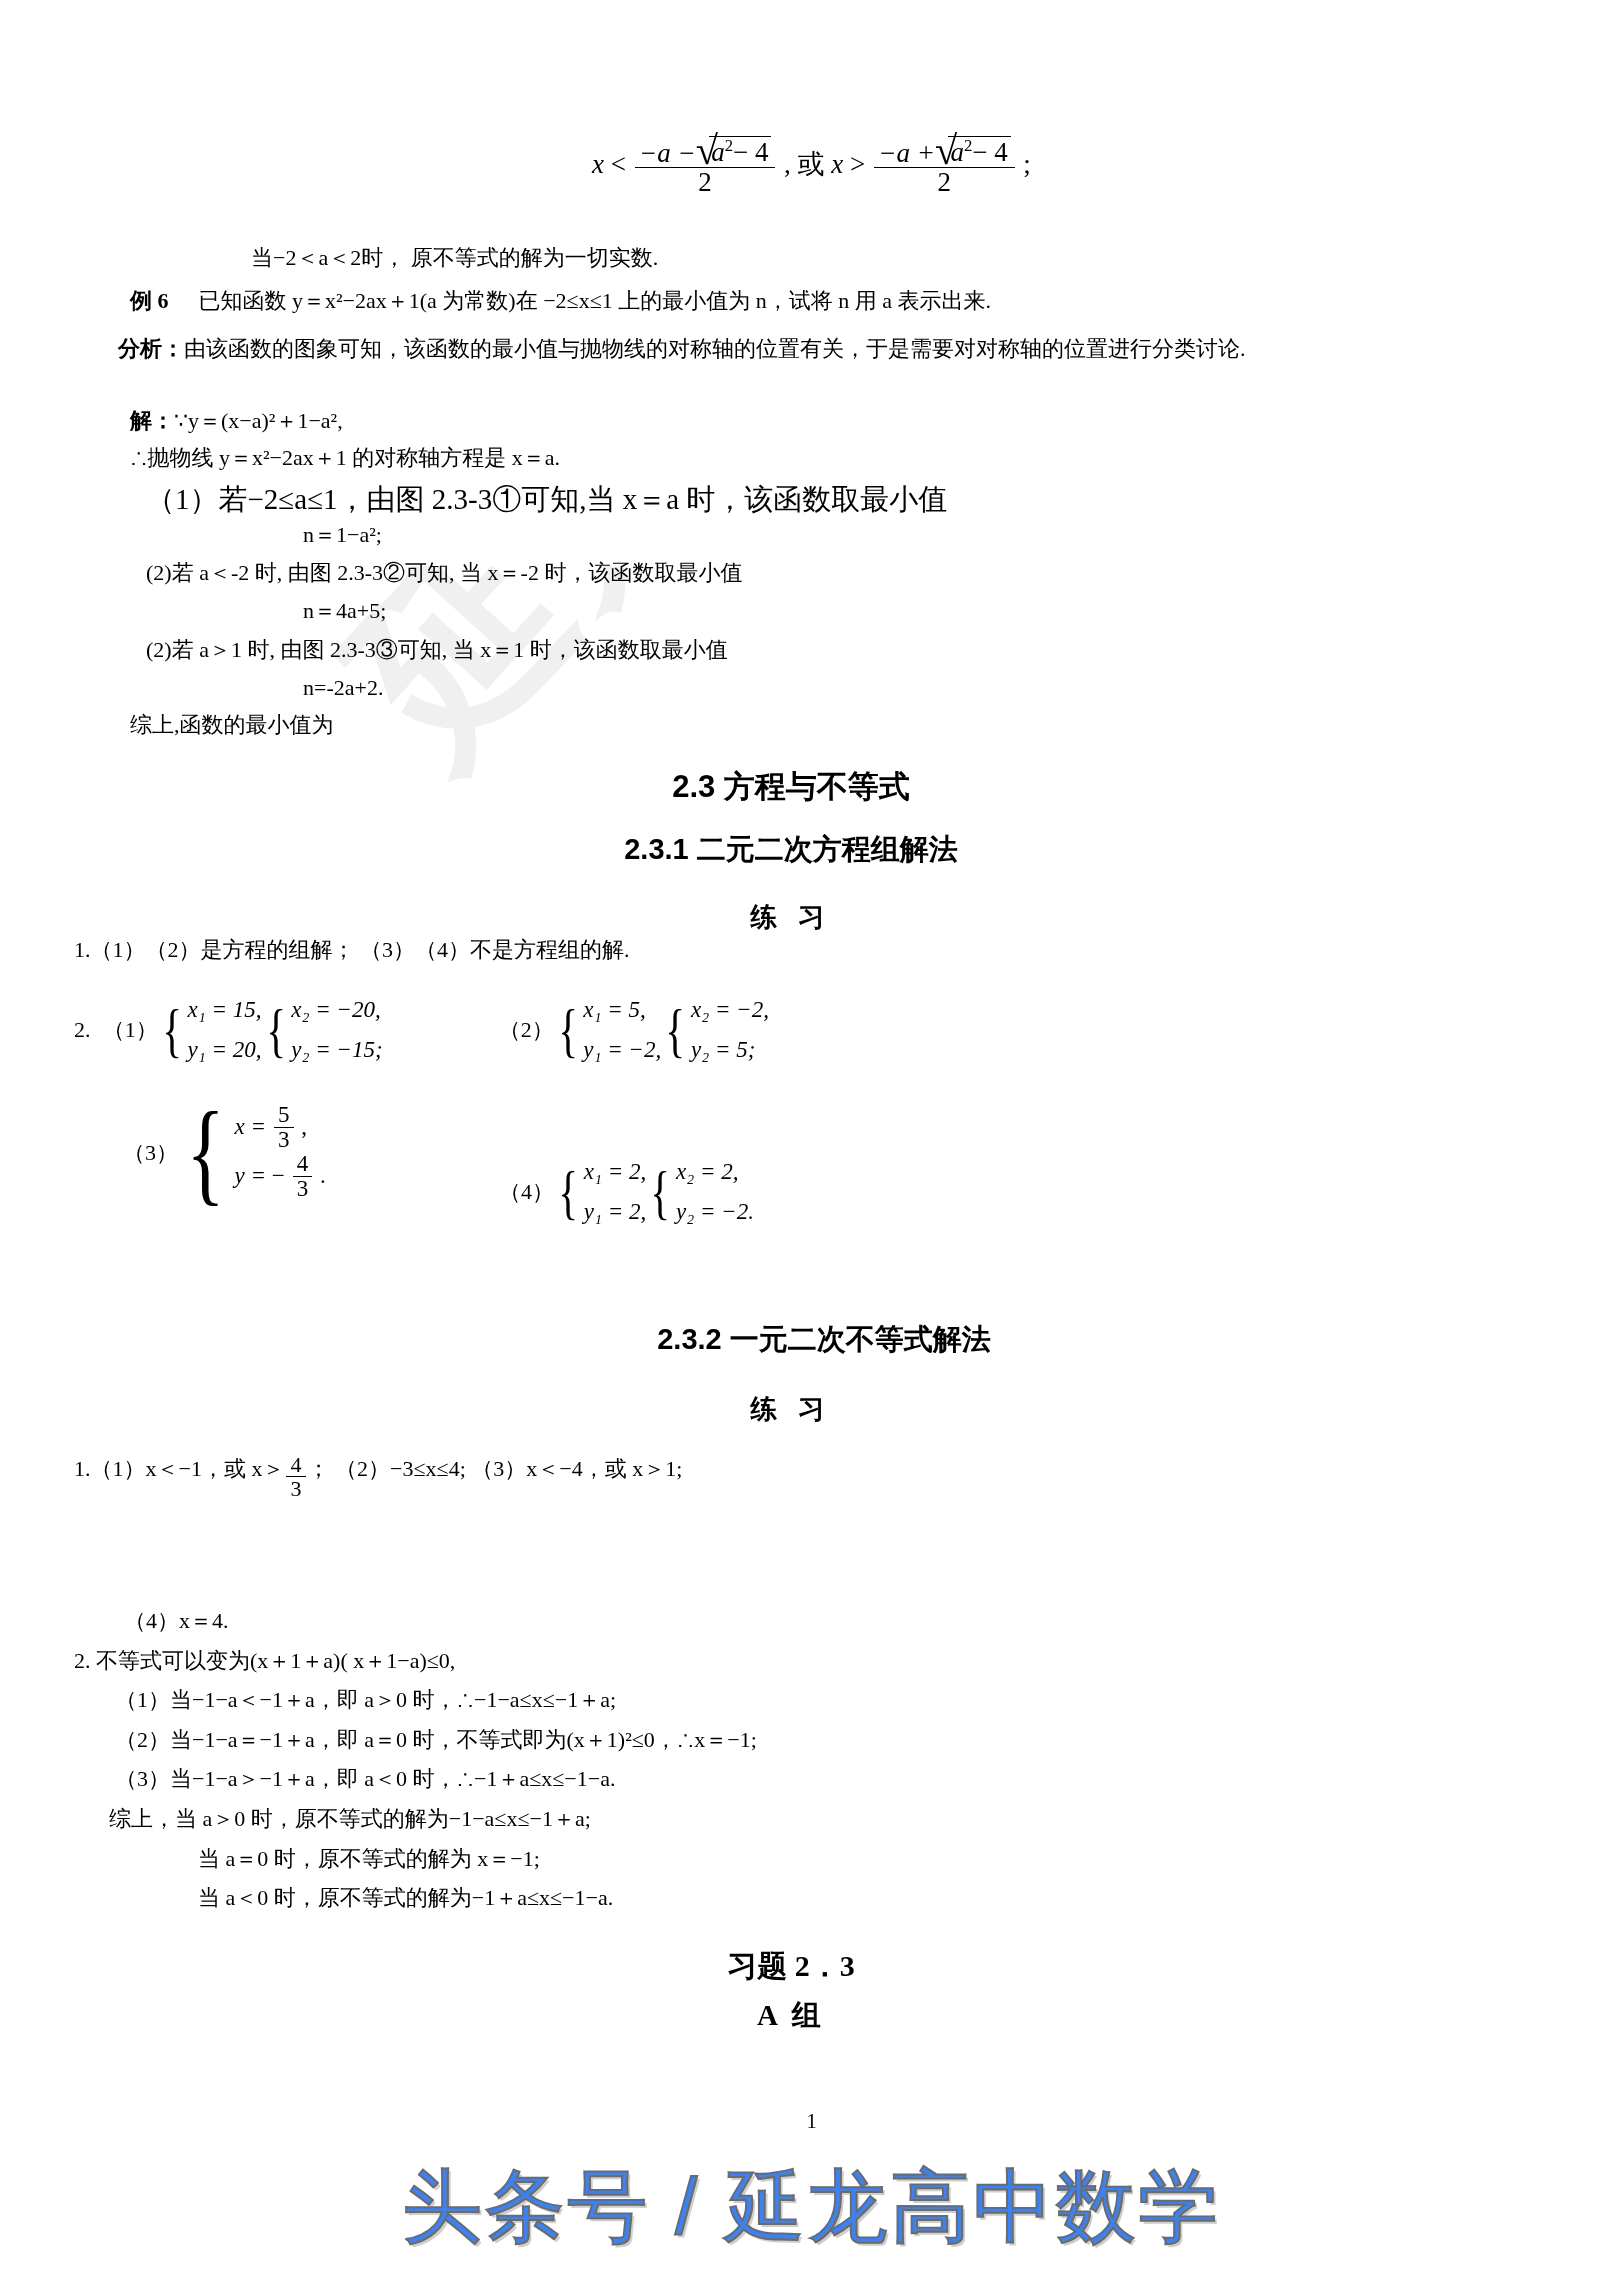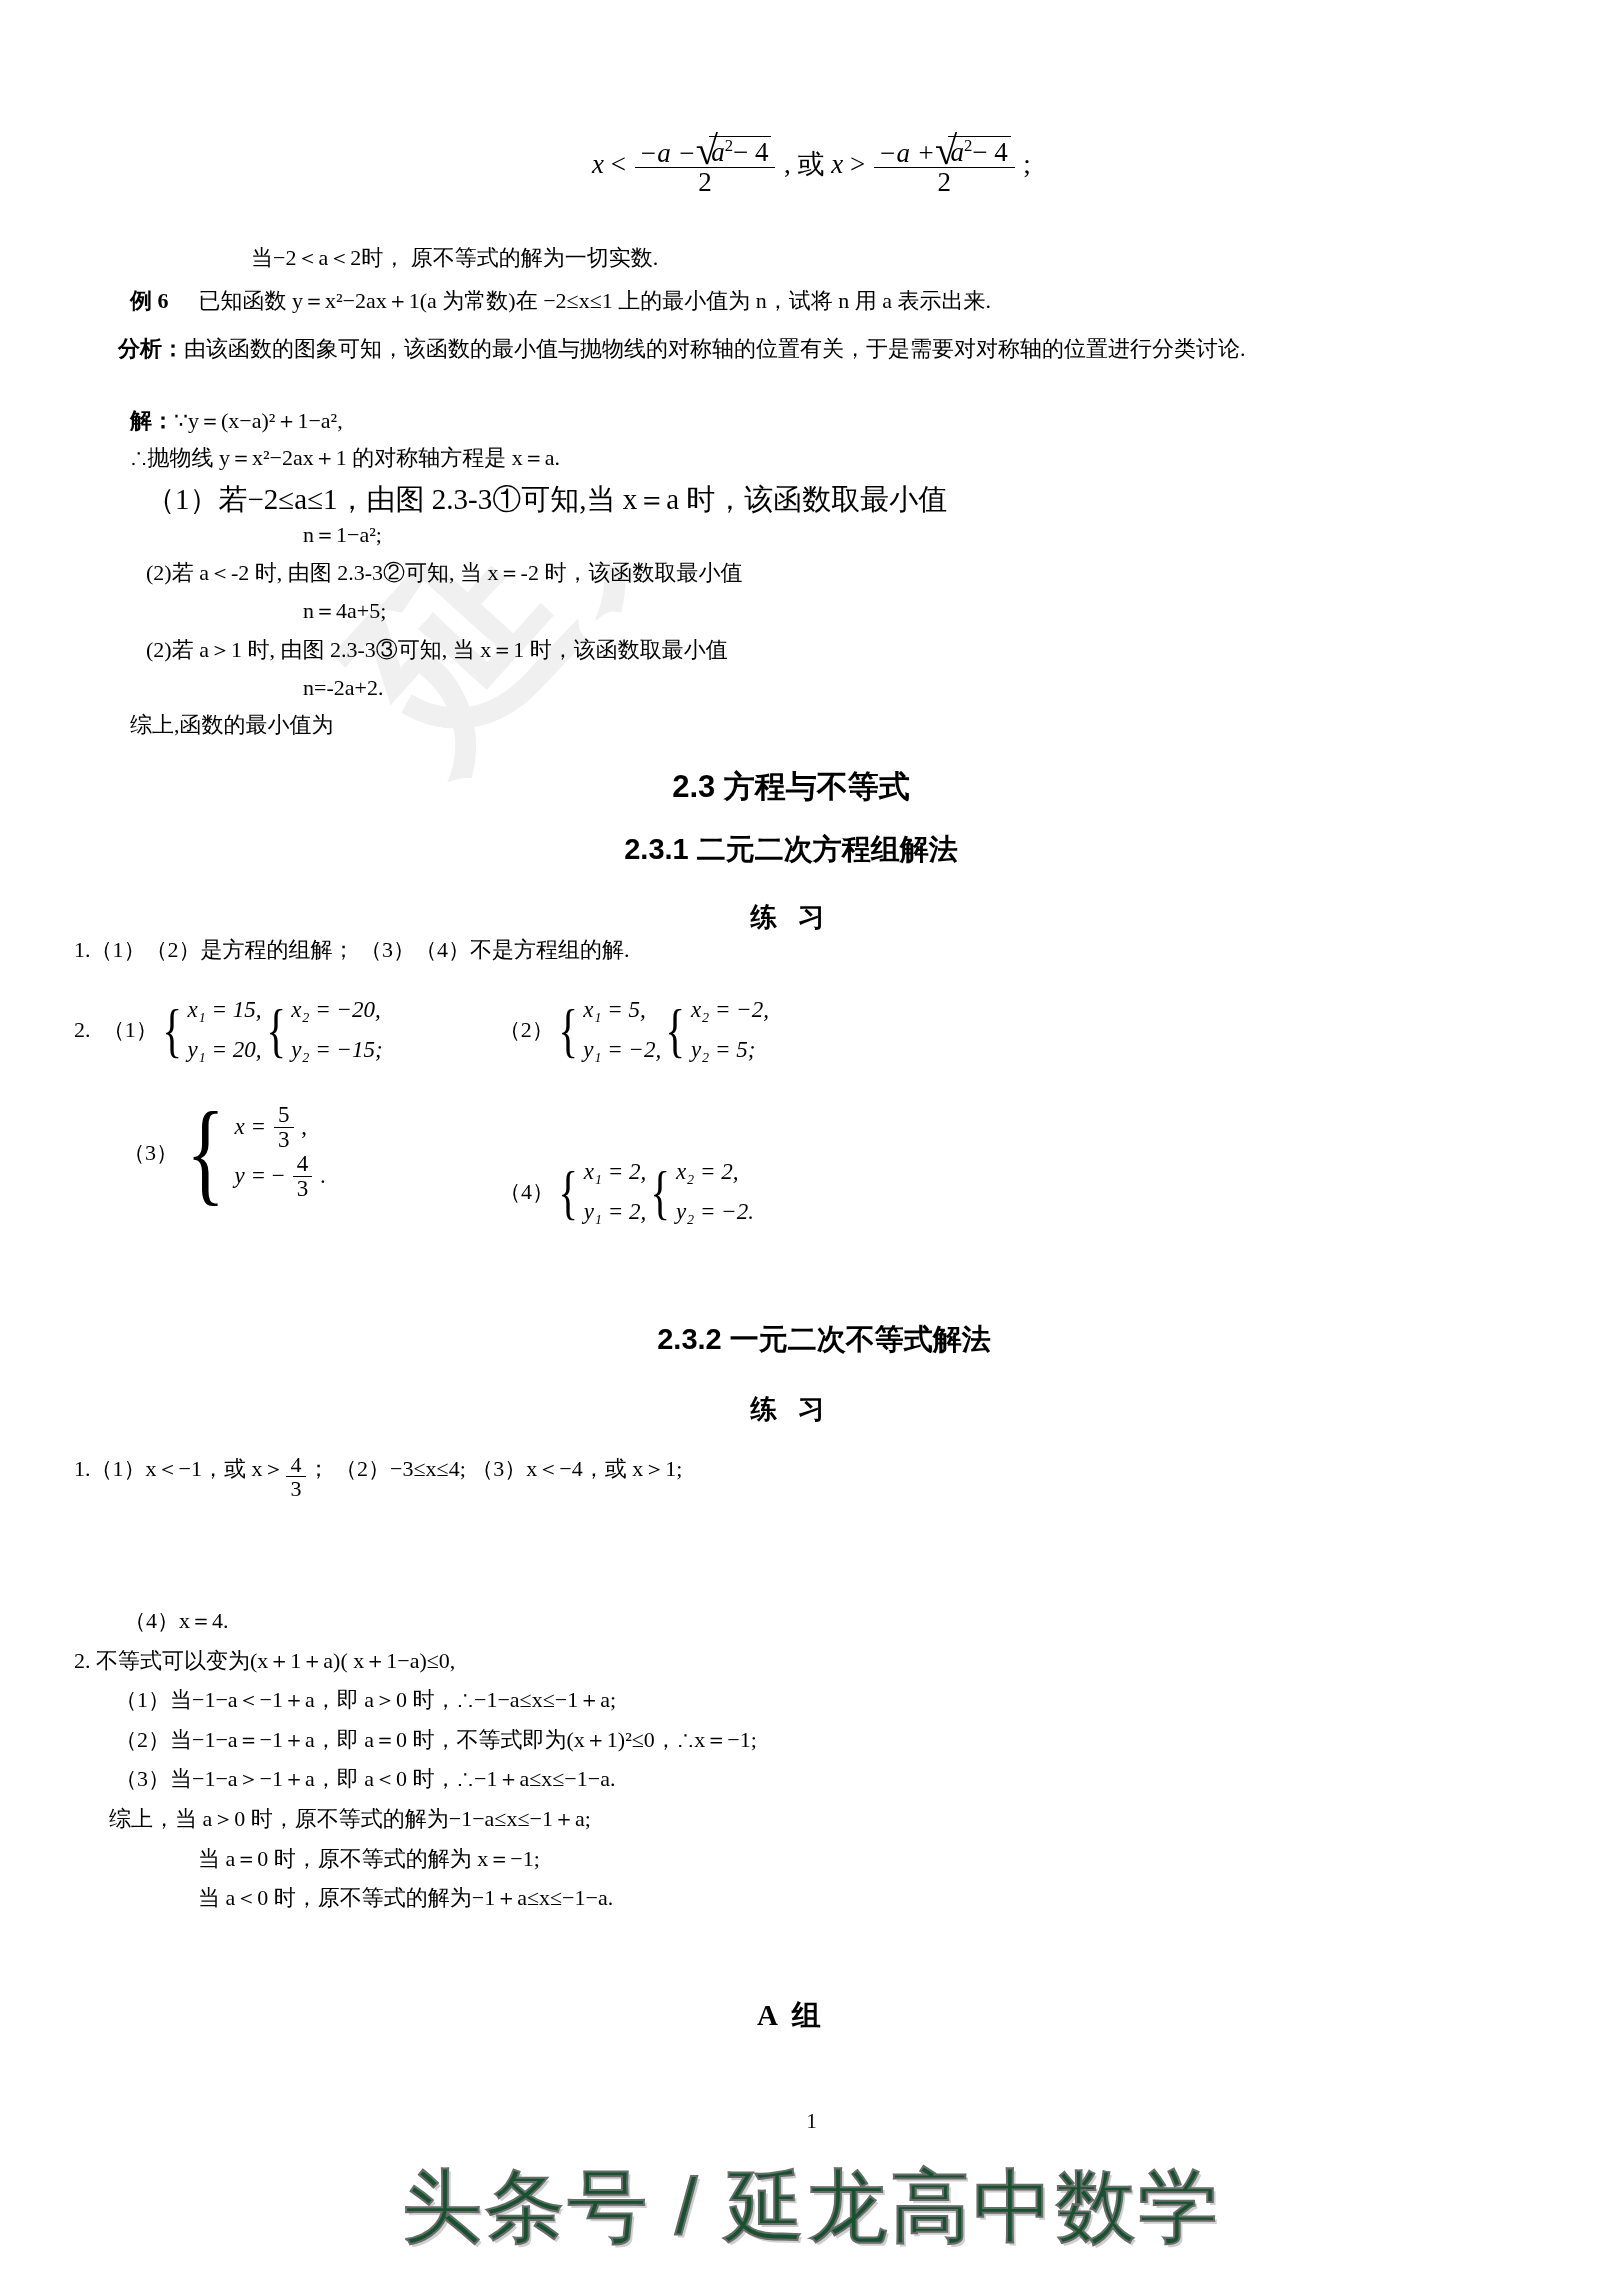--- a/index.html
+++ b/index.html
@@ -50,21 +50,21 @@
     text-align: center;
     pointer-events: none;
     z-index: 3;
   }
   #watermark-footer .wm-footer-text {
     display: inline-block;
     font-family: "Liberation Sans", "DejaVu Sans", sans-serif;
     font-size: 80px;
     font-weight: 400;
     letter-spacing: 2.7px;
-    color: #14532d;
+    color: #3b82f6;
     -webkit-text-stroke: 2px #6b6b6b;
     text-shadow: 2.7px 2.7px 0 #cfcfcf;
     white-space: nowrap;
   }
 
   
   #page {
     position: relative;
     z-index: 2;
     width: 1623px;
@@ -350,20 +350,21 @@
 
   <div class="abs body-line cn" style="left:74px;top:1650px;font-size:22px;">2. 不等式可以变为(x＋1＋a)( x＋1−a)≤0,</div>
   <div class="abs body-line cn" style="left:115px;top:1689px;font-size:22px;">（1）当−1−a＜−1＋a，即 a＞0 时，∴−1−a≤x≤−1＋a;</div>
   <div class="abs body-line cn" style="left:115px;top:1729px;font-size:22px;">（2）当−1−a＝−1＋a，即  a＝0 时，不等式即为(x＋1)²≤0，∴x＝−1;</div>
   <div class="abs body-line cn" style="left:115px;top:1768px;font-size:22px;">（3）当−1−a＞−1＋a，即 a＜0 时，∴−1＋a≤x≤−1−a.</div>
 
   <div class="abs body-line cn" style="left:109px;top:1808px;font-size:22px;">综上，当 a＞0 时，原不等式的解为−1−a≤x≤−1＋a;</div>
   <div class="abs body-line cn" style="left:198px;top:1848px;font-size:22px;">当 a＝0 时，原不等式的解为 x＝−1;</div>
   <div class="abs body-line cn" style="left:198px;top:1887px;font-size:22px;">当 a＜0 时，原不等式的解为−1＋a≤x≤−1−a.</div>
 
+  <div class="abs h-ex center-strip" style="top:1946px;">习题 2．3</div>
   <div class="abs h-grp center-strip" style="top:1996px;">A   组</div>
 
   <div class="abs page-num" style="top:2110px;">1</div>
 
 </div>
 
 <div id="watermark-footer">
   <span class="wm-footer-text">头条号 / 延龙高中数学</span>
 </div>
 

